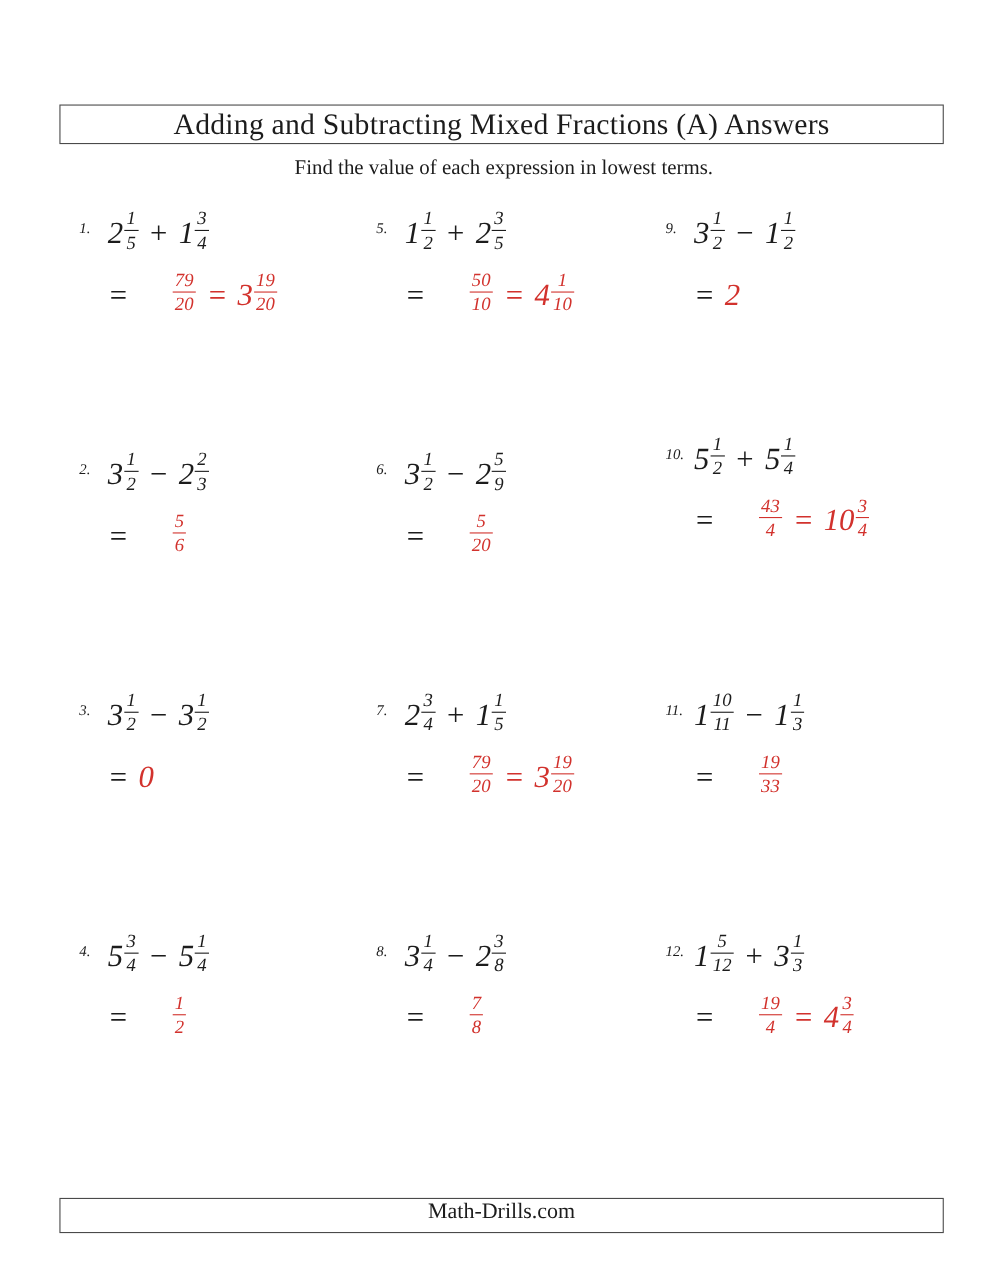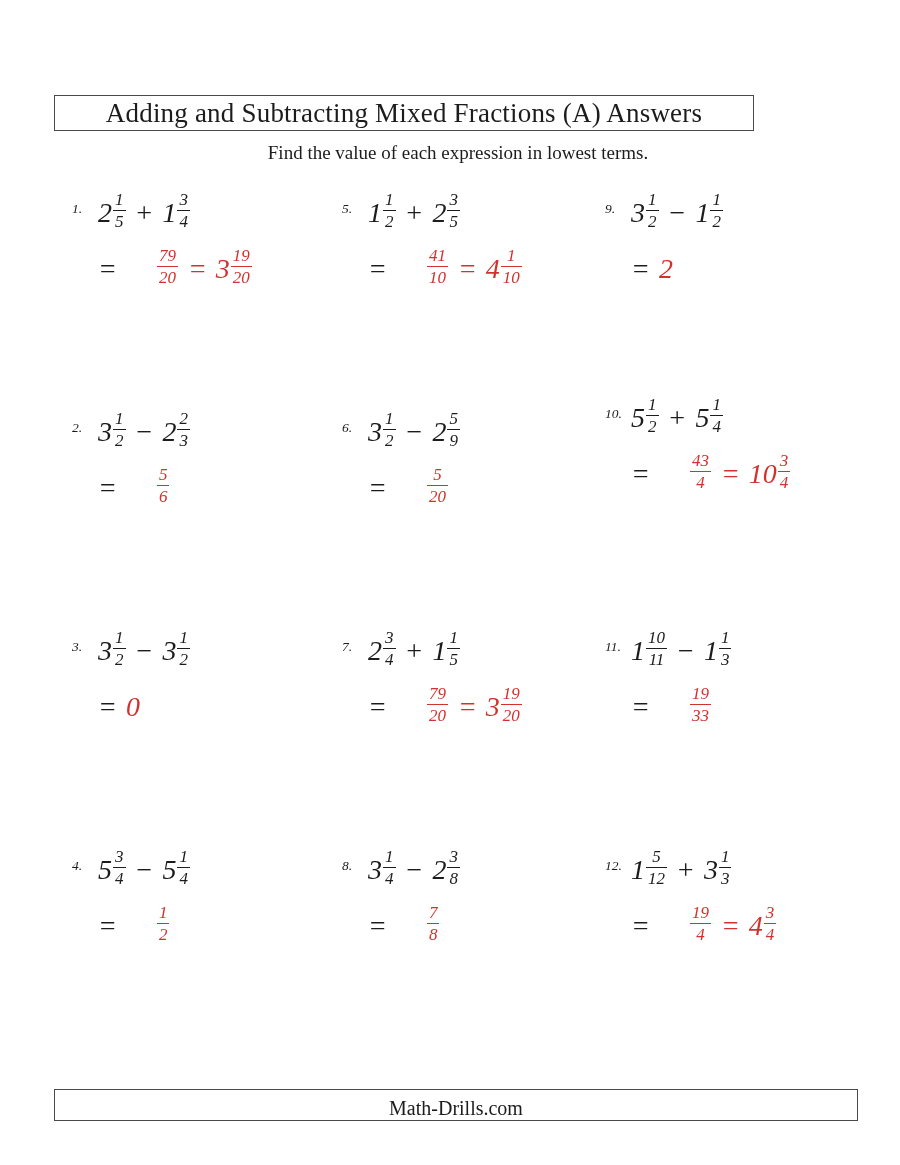--- a/index.html
+++ b/index.html
@@ -11,21 +11,21 @@
   html,body{margin:0;padding:0;}
   body{
     width:900px;height:1165px;
     background:#ffffff;
     position:relative;
     font-family:"Liberation Serif","DejaVu Serif",serif;
     color:var(--ink);
     overflow:hidden;
   }
   .title-box{
-    position:absolute;left:54px;top:95px;width:700px;height:36px;
+    position:absolute;left:54px;top:95px;width:804px;height:36px;
     border:1px solid var(--border);
     display:flex;align-items:center;justify-content:center;
   }
   .title-text{font-size:27px;letter-spacing:0.2px;white-space:nowrap;}
   .instructions{
     position:absolute;left:8px;top:142px;width:100%;
     text-align:center;font-size:19px;
   }
   .grid{
     position:absolute;left:72px;top:170px;
@@ -60,21 +60,21 @@
     font-size:17px;
     margin-left:31px;
   }
   .frac .num{display:block;line-height:1;padding:0 2px 2px;}
   .frac .den{display:block;line-height:1;border-top:1.6px solid currentColor;padding:2px 2px 0;}
   .mixed .whole{letter-spacing:0;}
   .mixed .frac{margin-left:1px;}
   .footer-box{
     position:absolute;left:54px;top:1089px;width:804px;height:32px;
     border:1px solid var(--border);
-    display:flex;align-items:flex-end;justify-content:center;
+    display:flex;align-items:flex-start;justify-content:center;
   }
   .footer-text{font-size:20px;}
 </style>
 </head>
 <body style="background: rgb(255, 255, 255);">
 
 <div class="title-box">
   <span class="title-text">Adding and Subtracting Mixed Fractions (A) Answers</span>
 </div>
 
@@ -92,21 +92,21 @@
     <div class="problem">
       <div class="math-line expr-line"><span class="pnum">3.</span><span class="math"><span class="tok mixed c-ink"><span class="whole">3</span><span class="frac c-ink"><span class="num">1</span><span class="den">2</span></span></span><span class="tok op c-ink">−</span><span class="tok mixed c-ink"><span class="whole">3</span><span class="frac c-ink"><span class="num">1</span><span class="den">2</span></span></span></span></div>
       <div class="math-line ans-line"><span class="math"><span class="tok eq c-ink">=</span><span class="tok int c-red">0</span></span></div>
     </div>
     <div class="problem">
       <div class="math-line expr-line"><span class="pnum">4.</span><span class="math"><span class="tok mixed c-ink"><span class="whole">5</span><span class="frac c-ink"><span class="num">3</span><span class="den">4</span></span></span><span class="tok op c-ink">−</span><span class="tok mixed c-ink"><span class="whole">5</span><span class="frac c-ink"><span class="num">1</span><span class="den">4</span></span></span></span></div>
       <div class="math-line ans-line"><span class="math"><span class="tok eq c-ink">=</span><span class="frac c-red"><span class="num">1</span><span class="den">2</span></span></span></div>
     </div>
     <div class="problem">
       <div class="math-line expr-line"><span class="pnum">5.</span><span class="math"><span class="tok mixed c-ink"><span class="whole">1</span><span class="frac c-ink"><span class="num">1</span><span class="den">2</span></span></span><span class="tok op c-ink">+</span><span class="tok mixed c-ink"><span class="whole">2</span><span class="frac c-ink"><span class="num">3</span><span class="den">5</span></span></span></span></div>
-      <div class="math-line ans-line"><span class="math"><span class="tok eq c-ink">=</span><span class="frac c-red"><span class="num">41</span><span class="den">10</span></span><span class="tok eq c-red">=</span><span class="tok mixed c-red"><span class="whole">4</span><span class="frac c-red"><span class="num">1</span><span class="den">10</span></span></span></span></div>
+      <div class="math-line ans-line"><span class="math"><span class="tok eq c-ink">=</span><span class="frac c-red"><span class="num">50</span><span class="den">10</span></span><span class="tok eq c-red">=</span><span class="tok mixed c-red"><span class="whole">4</span><span class="frac c-red"><span class="num">1</span><span class="den">10</span></span></span></span></div>
     </div>
     <div class="problem">
       <div class="math-line expr-line"><span class="pnum">6.</span><span class="math"><span class="tok mixed c-ink"><span class="whole">3</span><span class="frac c-ink"><span class="num">1</span><span class="den">2</span></span></span><span class="tok op c-ink">−</span><span class="tok mixed c-ink"><span class="whole">2</span><span class="frac c-ink"><span class="num">5</span><span class="den">9</span></span></span></span></div>
       <div class="math-line ans-line"><span class="math"><span class="tok eq c-ink">=</span><span class="frac c-red"><span class="num">5</span><span class="den">20</span></span></span></div>
     </div>
     <div class="problem">
       <div class="math-line expr-line"><span class="pnum">7.</span><span class="math"><span class="tok mixed c-ink"><span class="whole">2</span><span class="frac c-ink"><span class="num">3</span><span class="den">4</span></span></span><span class="tok op c-ink">+</span><span class="tok mixed c-ink"><span class="whole">1</span><span class="frac c-ink"><span class="num">1</span><span class="den">5</span></span></span></span></div>
       <div class="math-line ans-line"><span class="math"><span class="tok eq c-ink">=</span><span class="frac c-red"><span class="num">79</span><span class="den">20</span></span><span class="tok eq c-red">=</span><span class="tok mixed c-red"><span class="whole">3</span><span class="frac c-red"><span class="num">19</span><span class="den">20</span></span></span></span></div>
     </div>
     <div class="problem">

